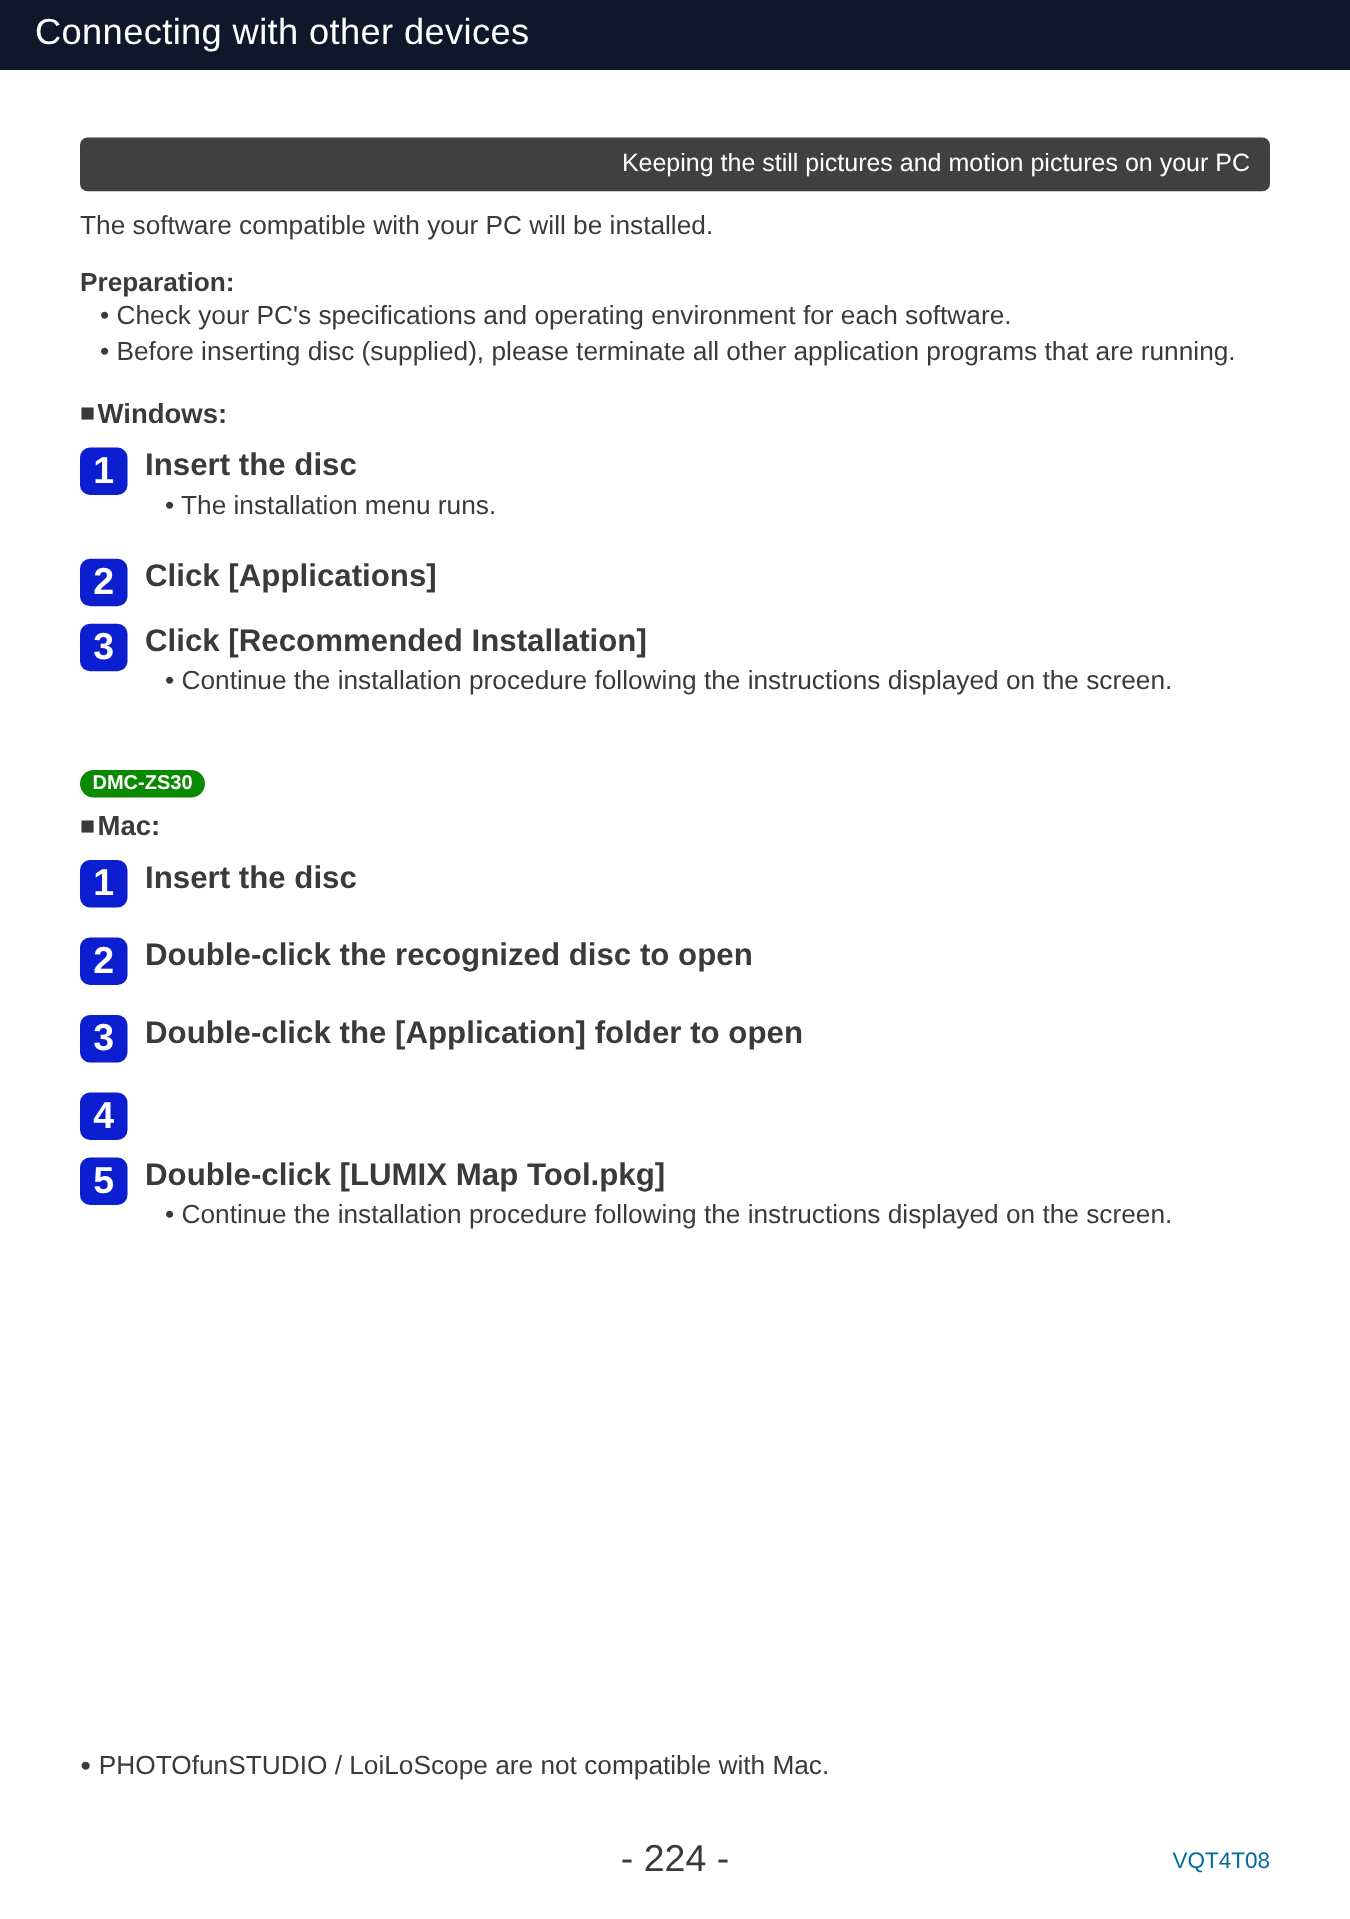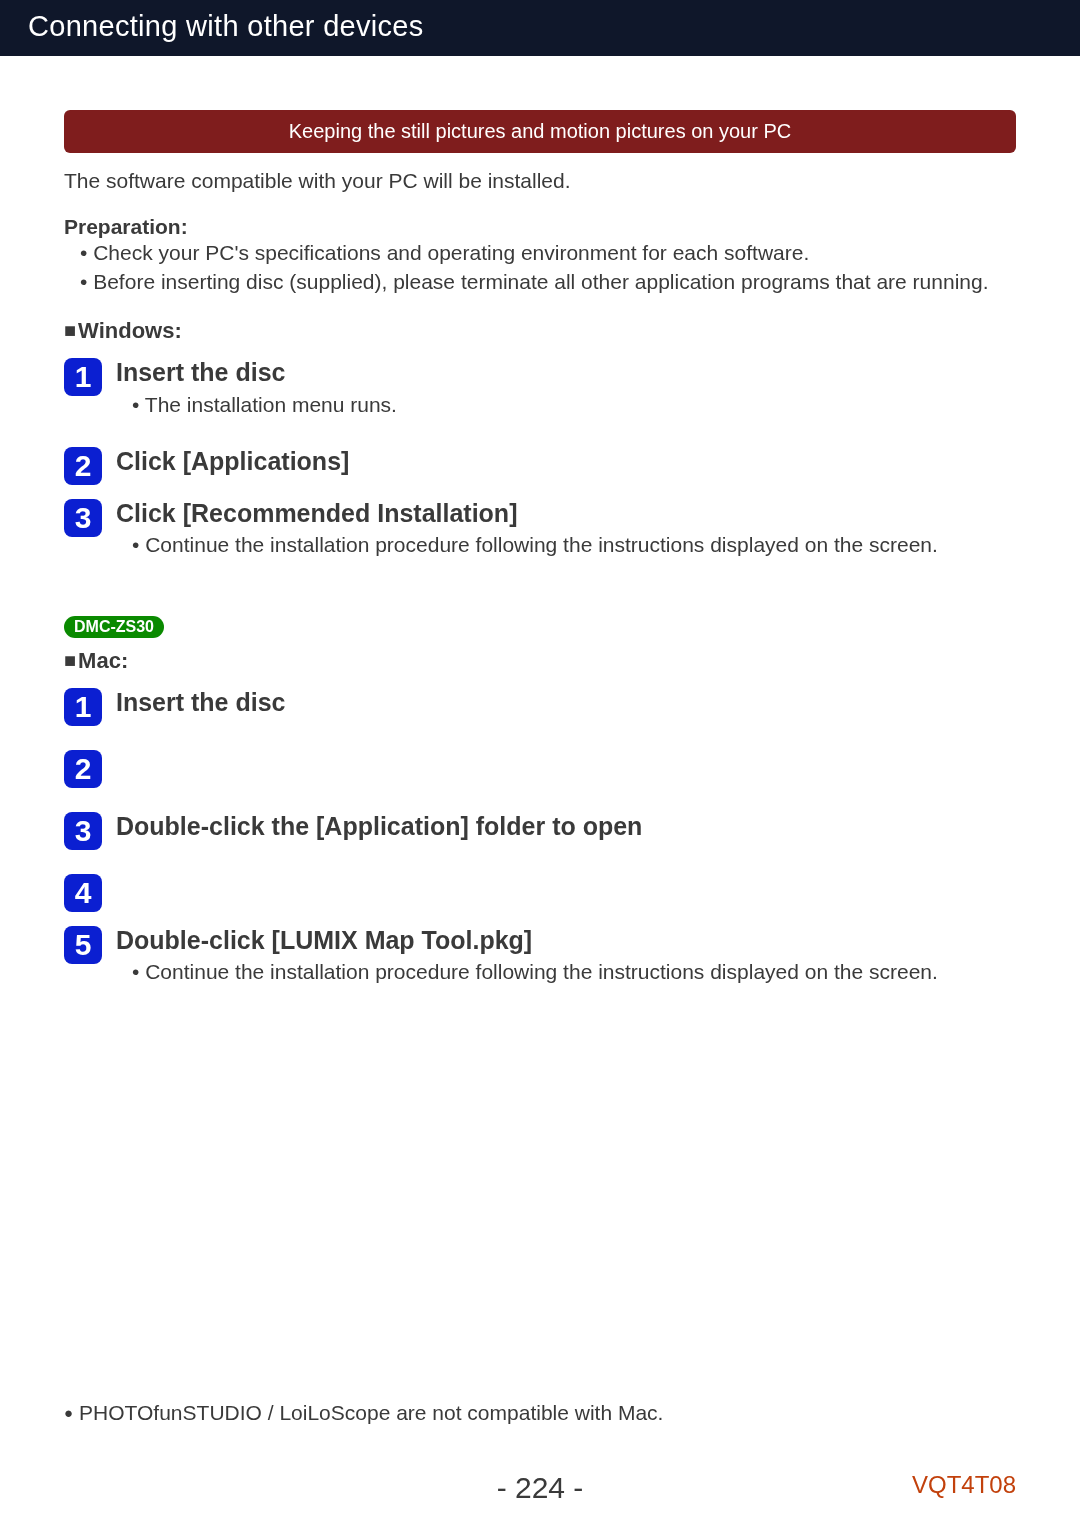--- a/index.html
+++ b/index.html
@@ -16,24 +16,24 @@
     color: #fff;
     font-size: 29px;
     font-weight: 400;
     padding: 10px 28px 13px 28px;
     letter-spacing: 0.3px;
   }
   .content {
     padding: 0 64px;
   }
   .blue-banner {
-    background: #7f1d1d;
+    background: #404040;
     color: #fff;
     font-size: 20px;
-    text-align: center;
+    text-align: right;
     padding: 10px 16px;
     margin-top: 54px;
     border-radius: 6px;
   }
   .gray-sub {
     background: #747474;
     color: #fff;
     font-size: 21px;
     font-weight: bold;
     padding: 6px 12px;
@@ -149,22 +149,22 @@
     left: 0;
     width: 100%;
     text-align: center;
     font-size: 30px;
     color: #3a3a3a;
   }
   .doc-code {
     position: absolute;
     bottom: 36px;
     right: 64px;
-    font-size: 24px;
-    color: #c2410c;
+    font-size: 18px;
+    color: #0369a1;
   }
 </style>
 </head>
 <body>
 
 <div class="header-band">
   <span>Connecting with other devices</span>
 </div>
 
 <div class="content">
@@ -217,20 +217,23 @@
 
   <div class="step">
     <div class="step-num">1</div>
     <div class="step-body">
       <div class="step-title">Insert the disc</div>
     </div>
   </div>
 
   <div class="step" style="margin-top:22px;">
     <div class="step-num">2</div>
+    <div class="step-body">
+      <div class="step-title">Double-click the recognized disc to open</div>
+    </div>
   </div>
 
   <div class="step" style="margin-top:22px;">
     <div class="step-num">3</div>
     <div class="step-body">
       <div class="step-title">Double-click the [Application] folder to open</div>
     </div>
   </div>
 
   <div class="step" style="margin-top:22px;">

